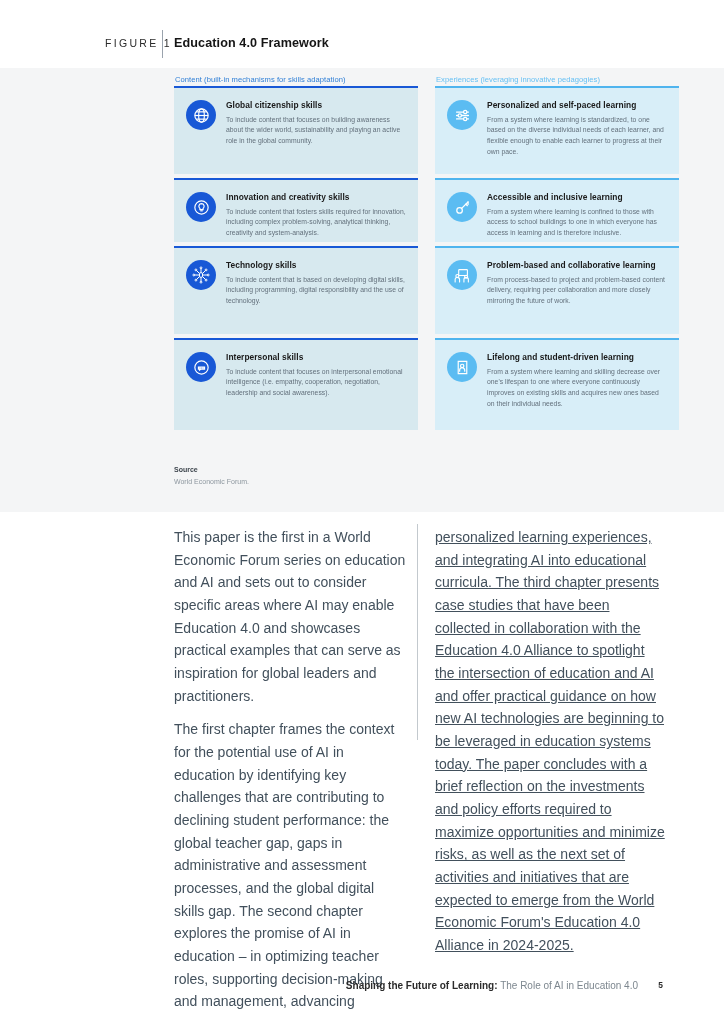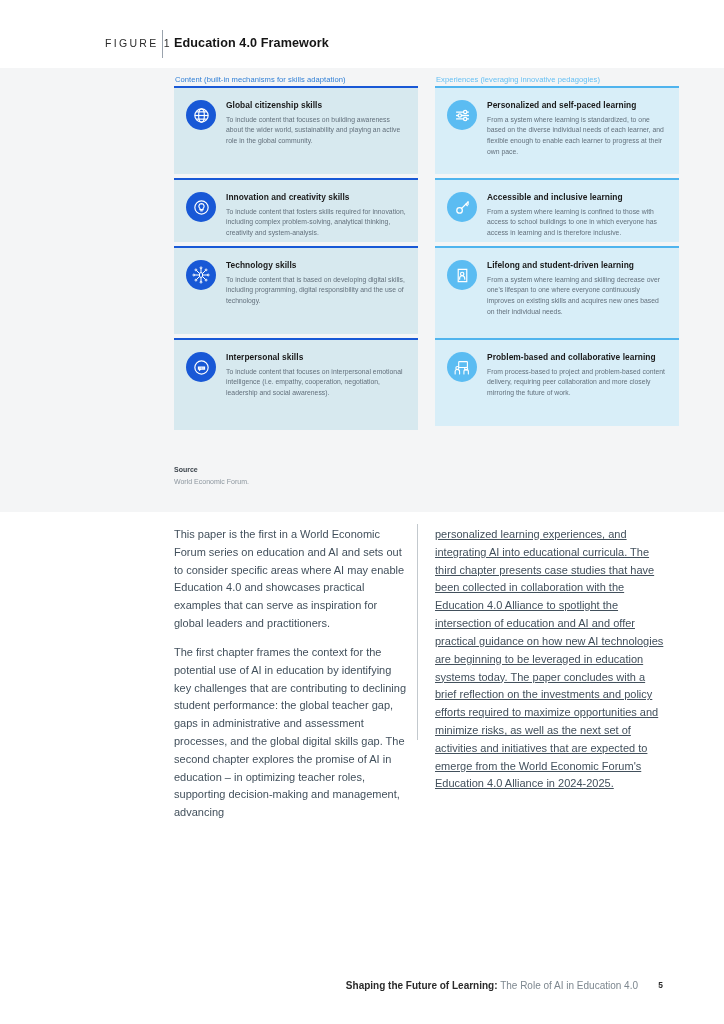--- a/index.html
+++ b/index.html
@@ -140,21 +140,21 @@
   .source-value {
     font-size: 7px;
     color: #8d979f;
   }
 
   
   .body-col {
     position: absolute;
     top: 526px;
     width: 232px;
-    font-size: 11px;
+    font-size: 14px;
     line-height: 1.62;
     color: #42505c;
     letter-spacing: 0.005px;
   }
   .body-col.left  { left: 174px; }
   .body-col.right { left: 435px; text-decoration: underline; }
   .body-col p { margin: 0 0 11px 0; }
   .body-col p:last-child { margin-bottom: 0; }
 
   .body-rule {
@@ -314,50 +314,50 @@
         <line x1="19" y1="5" x2="19" y2="8.3"></line>
         <line x1="16.2" y1="7.8" x2="18.1" y2="9.7"></line>
       </svg>
     </div>
     <div class="card-body">
       <div class="card-title">Accessible and inclusive learning</div>
       <div class="card-desc">From a system where learning is confined to those with access to school buildings to one in which everyone has access in learning and is therefore inclusive.</div>
     </div>
   </div>
 
-  <div class="card h4">
-    <div class="icon-wrap">
-      <svg width="19" height="19" viewBox="0 0 24 24" fill="none" stroke="#ffffff" stroke-width="1.5" stroke-linecap="round">
-        <path d="M6.6 4.3h10.8v15.4H6.6z"></path>
-        <circle cx="11.6" cy="10" r="2.1"></circle>
-        <path d="M8.4 16.6v-1.1a3.2 3.2 0 0 1 6.4 0v1.1"></path>
-      </svg>
-    </div>
-    <div class="card-body">
-      <div class="card-title">Lifelong and student-driven learning</div>
-      <div class="card-desc">From a system where learning and skilling decrease over one's lifespan to one where everyone continuously improves on existing skills and acquires new ones based on their individual needs.</div>
-    </div>
-  </div>
-
   <div class="card h3">
     <div class="icon-wrap">
       <svg width="19" height="19" viewBox="0 0 24 24" fill="none" stroke="#ffffff" stroke-width="1.4" stroke-linecap="round">
         <rect x="7.2" y="4.6" width="11" height="7.4" rx="0.8"></rect>
         <circle cx="5.5" cy="12.6" r="1.9"></circle>
         <path d="M2.7 20.2v-3.1a2.8 2.8 0 0 1 5.6 0v3.1"></path>
         <circle cx="16.6" cy="13.6" r="1.9"></circle>
         <path d="M13.8 20.2v-3.1a2.8 2.8 0 0 1 5.6 0v3.1"></path>
       </svg>
     </div>
     <div class="card-body">
       <div class="card-title">Problem-based and collaborative learning</div>
       <div class="card-desc">From process-based to project and problem-based content delivery, requiring peer collaboration and more closely mirroring the future of work.</div>
     </div>
   </div>
 
+  <div class="card h4">
+    <div class="icon-wrap">
+      <svg width="19" height="19" viewBox="0 0 24 24" fill="none" stroke="#ffffff" stroke-width="1.5" stroke-linecap="round">
+        <path d="M6.6 4.3h10.8v15.4H6.6z"></path>
+        <circle cx="11.6" cy="10" r="2.1"></circle>
+        <path d="M8.4 16.6v-1.1a3.2 3.2 0 0 1 6.4 0v1.1"></path>
+      </svg>
+    </div>
+    <div class="card-body">
+      <div class="card-title">Lifelong and student-driven learning</div>
+      <div class="card-desc">From a system where learning and skilling decrease over one's lifespan to one where everyone continuously improves on existing skills and acquires new ones based on their individual needs.</div>
+    </div>
+  </div>
+
 </div>
 
 <div class="source-block">
   <div class="source-label">Source</div>
   <div class="source-value">World Economic Forum.</div>
 </div>
 
 <div class="body-rule"></div>
 
 <div class="body-col left">

